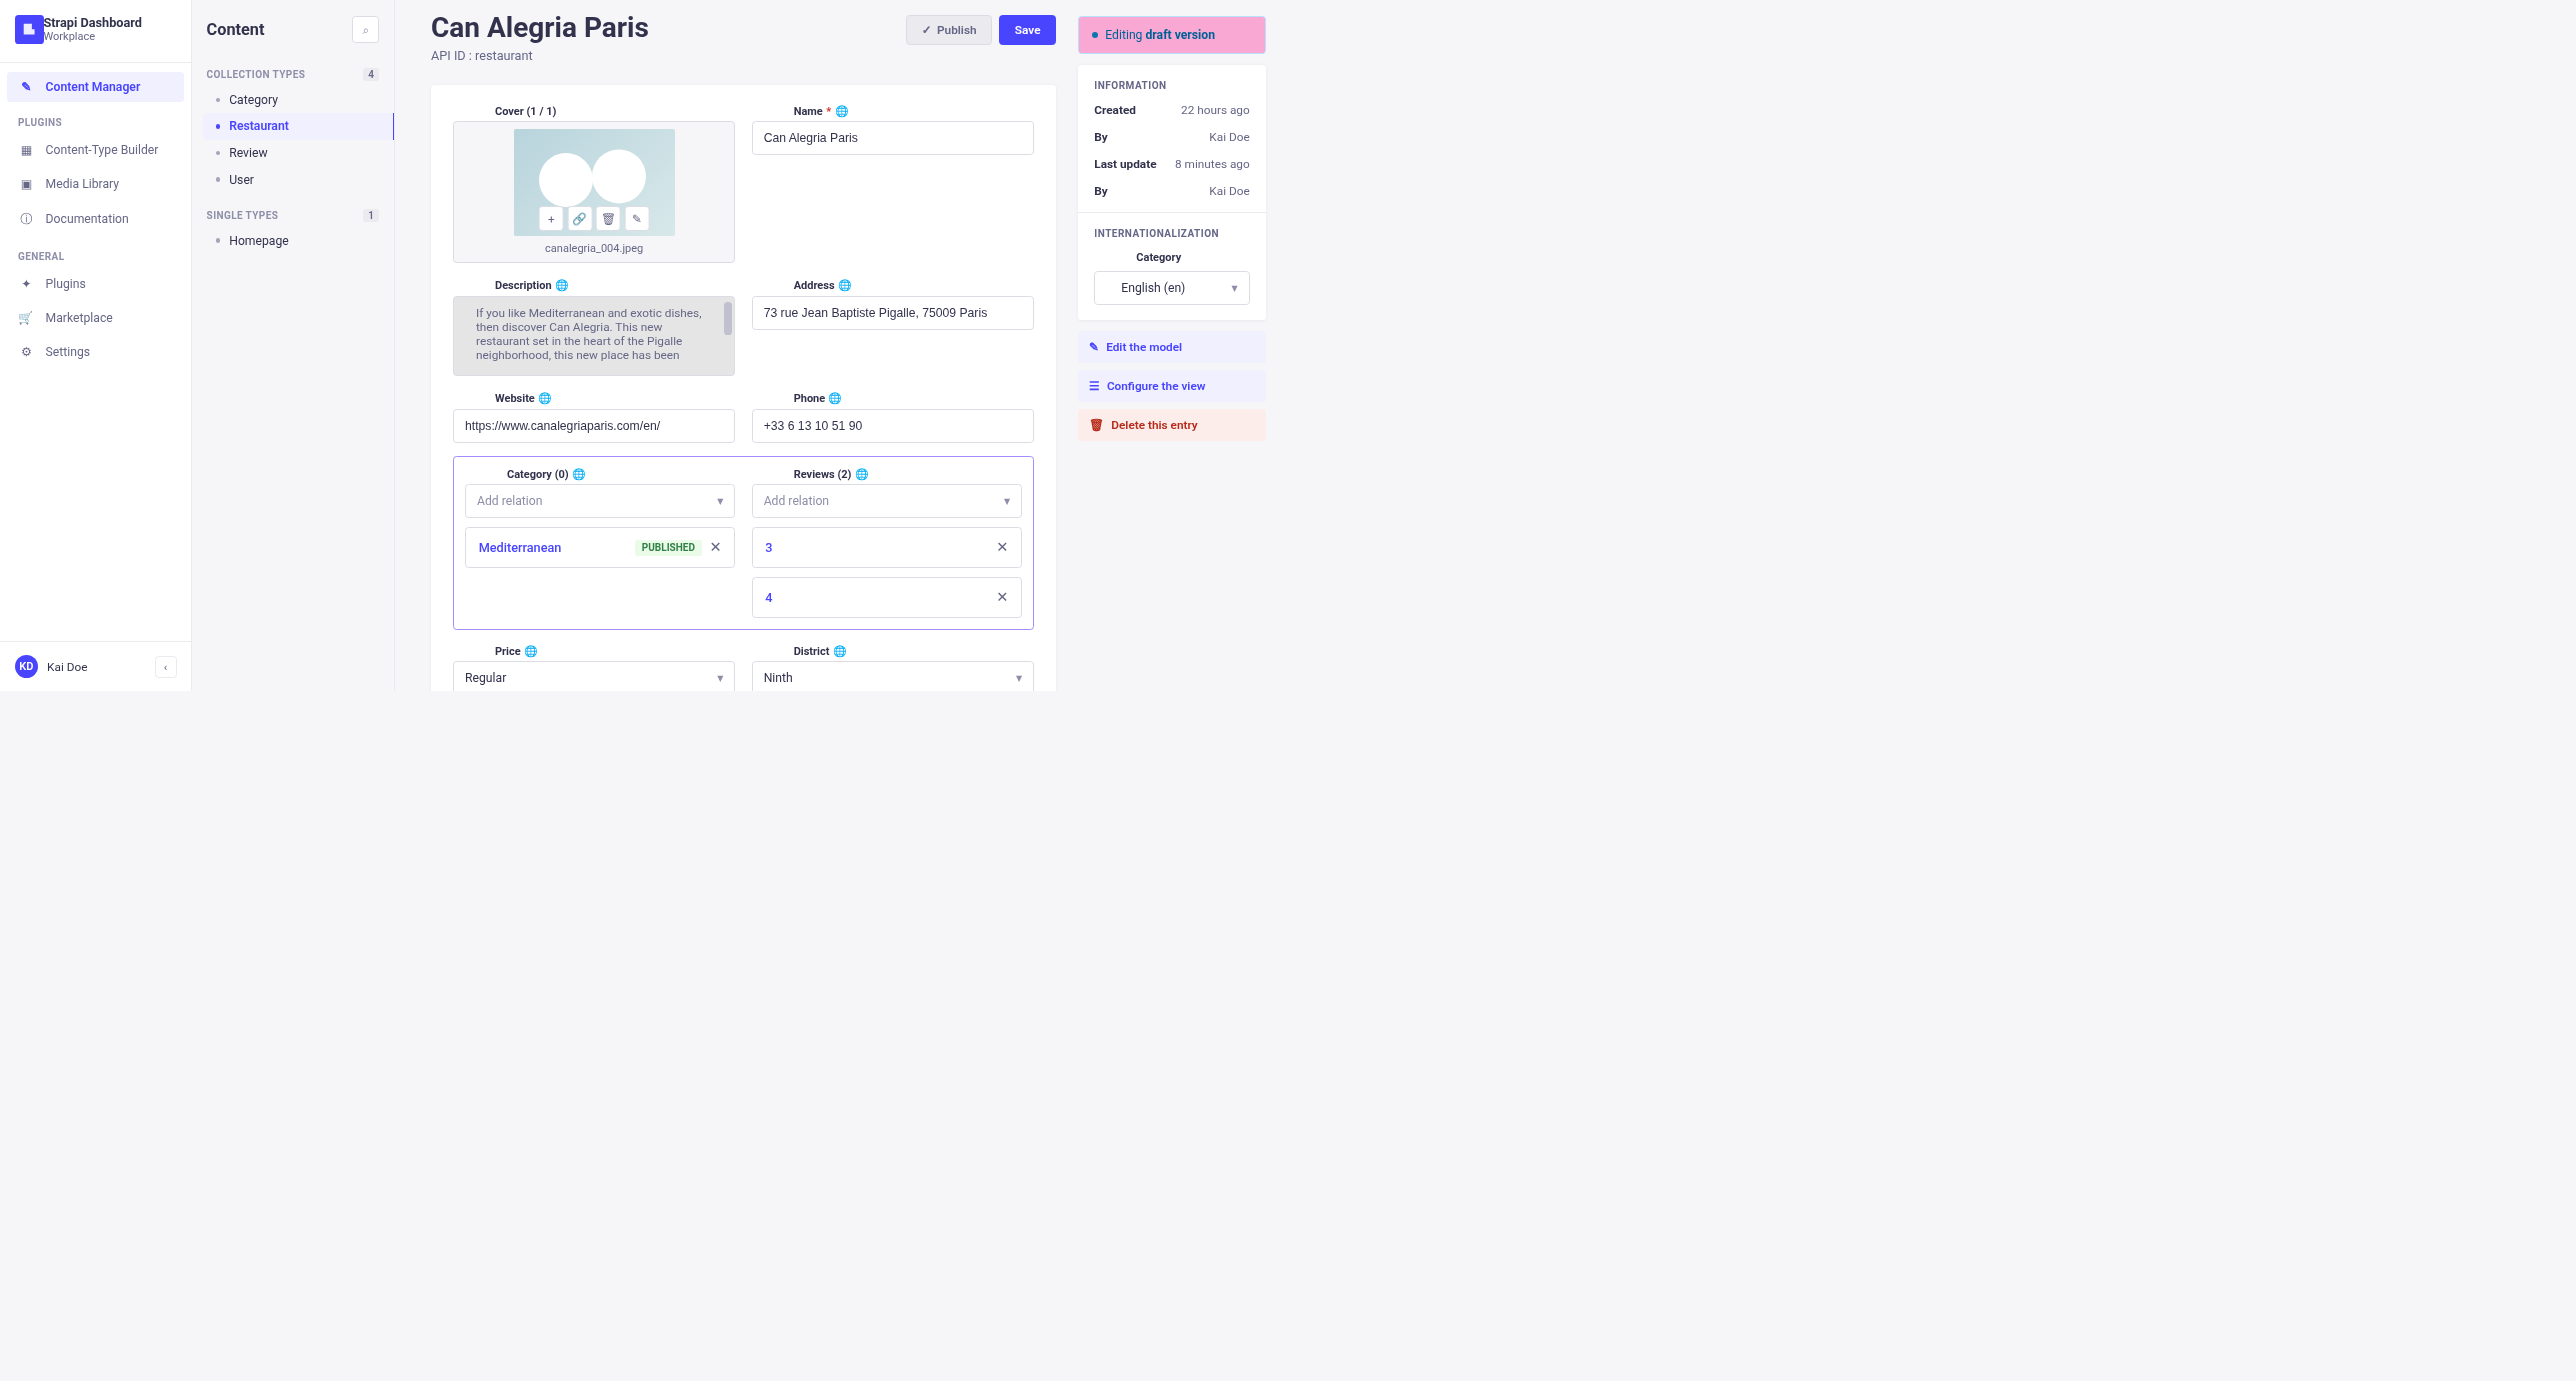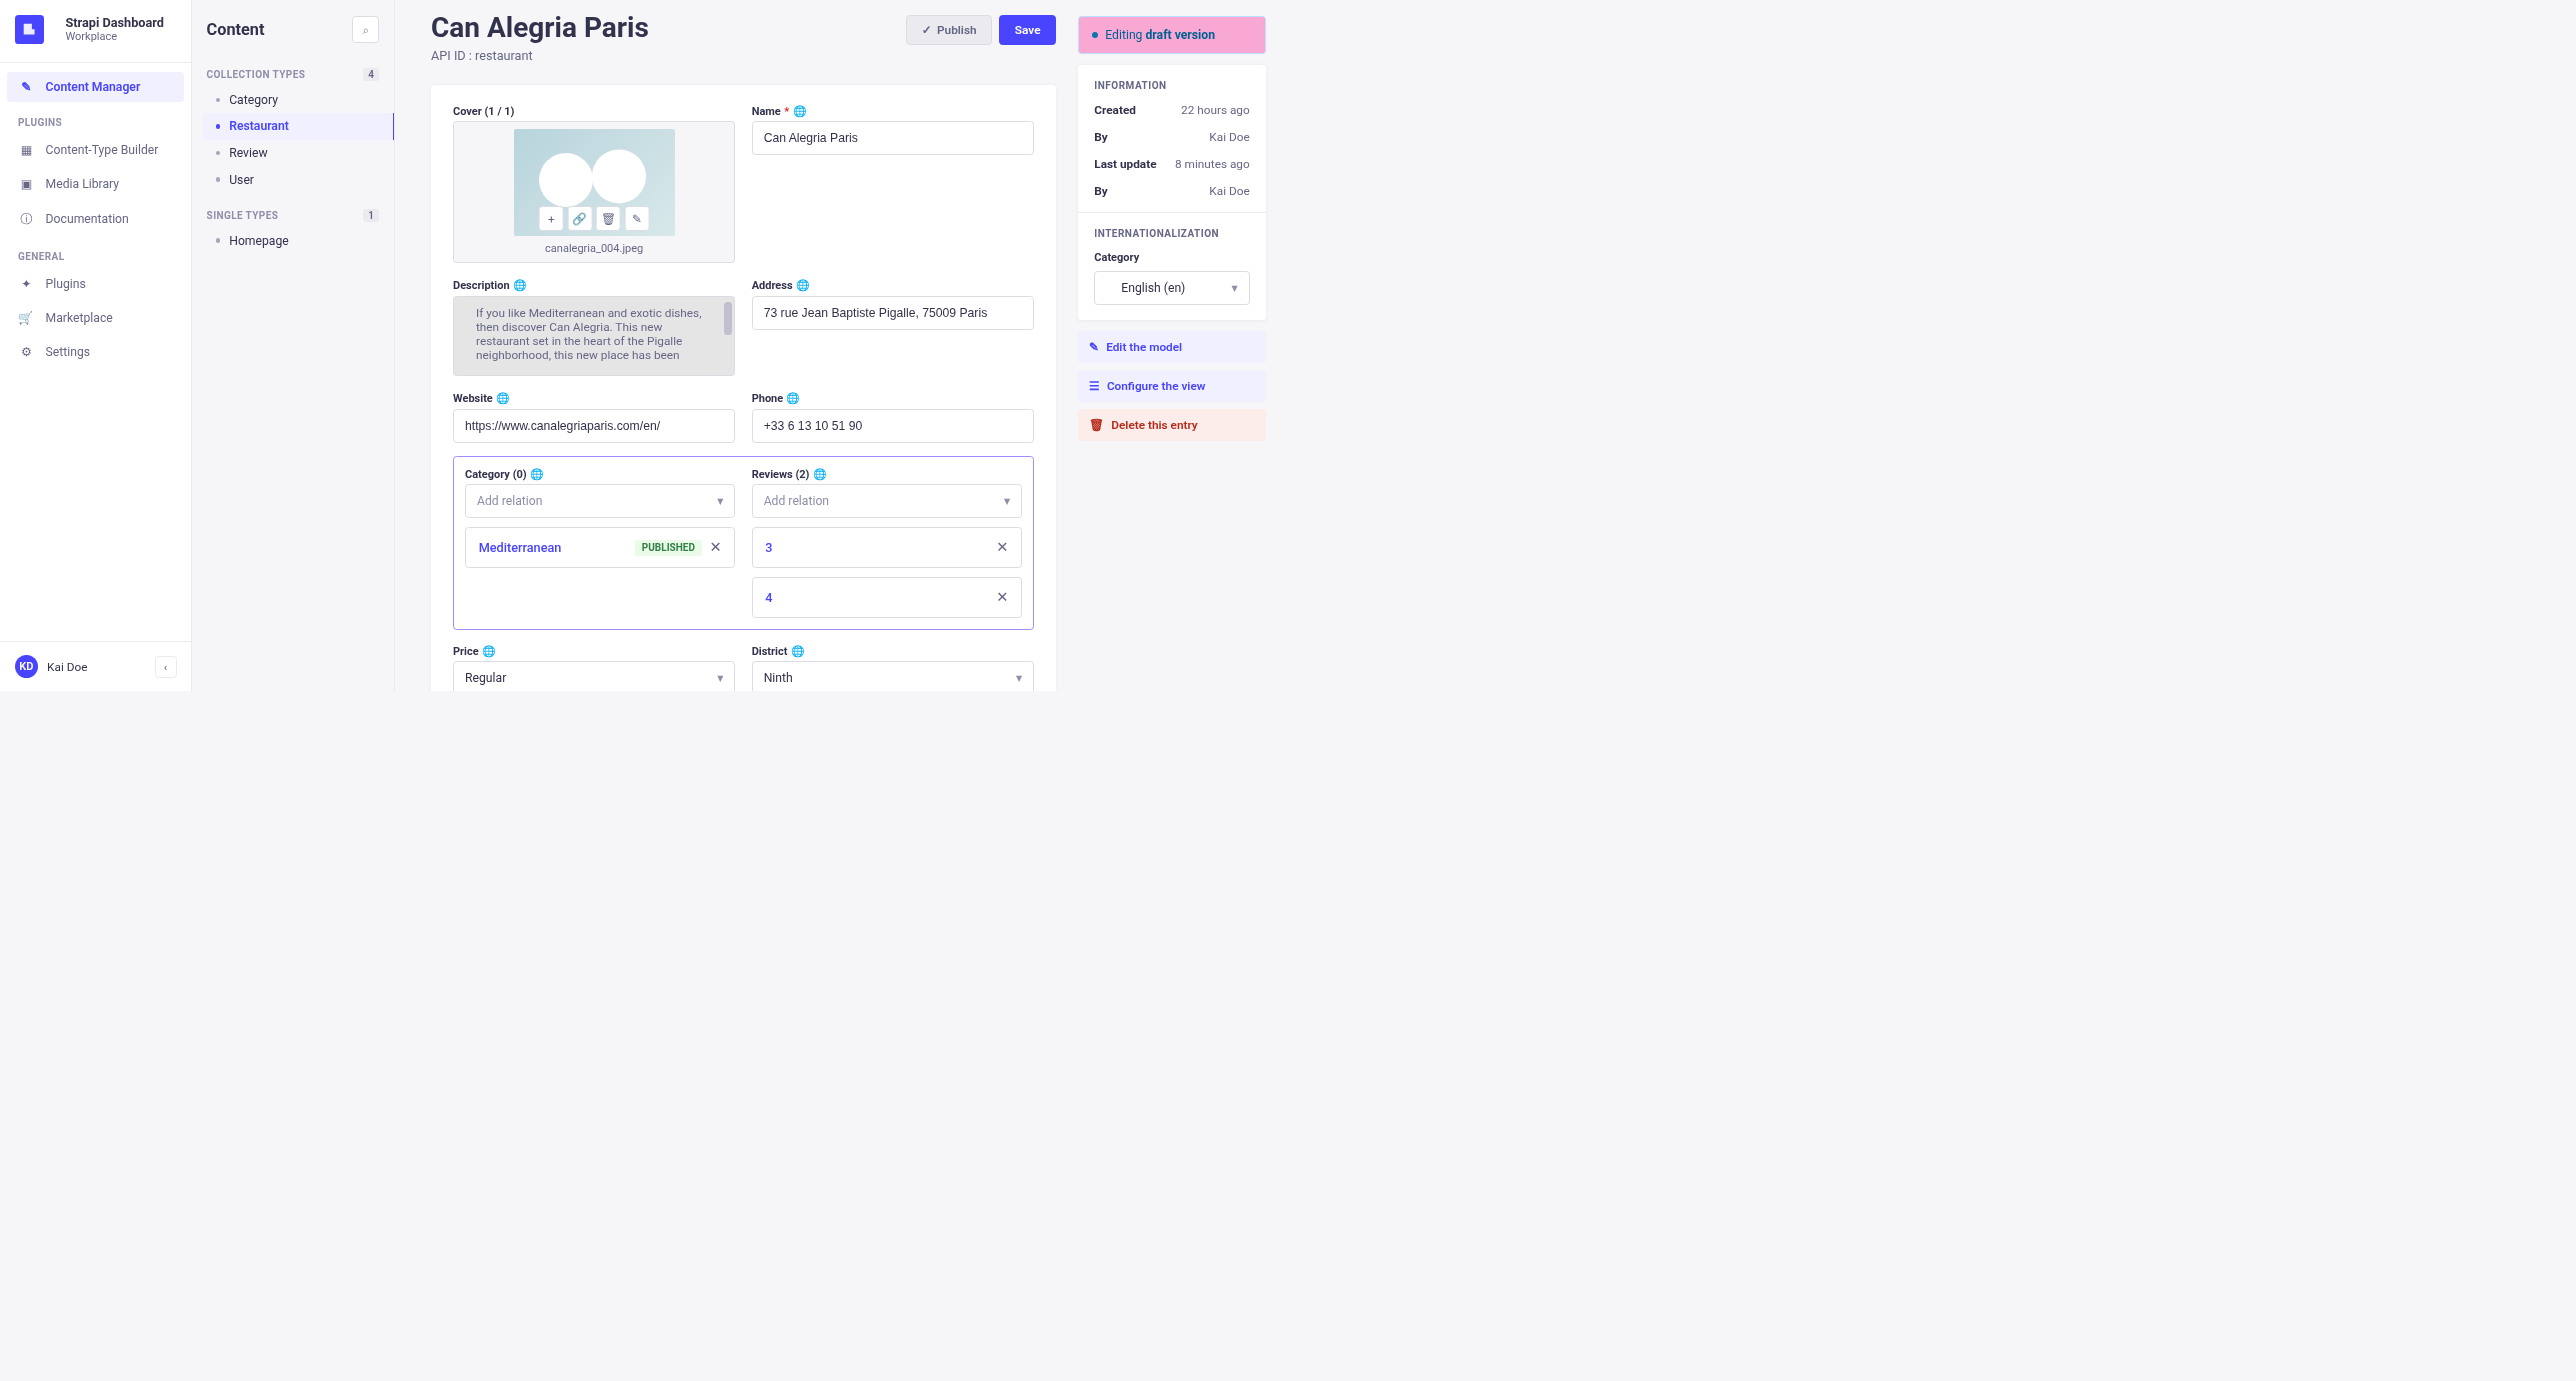--- a/index.html
+++ b/index.html
@@ -8,21 +8,21 @@
     font-size: 11.8px;
     color: #32324d;
     background: #f6f6f9;
     display: flex;
     height: 691px;
     width: 1288px;
     overflow: hidden;
   }
   
   .main-sidebar { width: 192px; background: #fff; border-right: 0.9px solid #eaeaef; display:flex; flex-direction:column;}
-  .main-sidebar .brand { display:flex; align-items:center; padding: 14.5px 14.5px 11px; gap:22px;}
+  .main-sidebar .brand { display:flex; align-items:center; padding: 14.5px 14.5px 11px; gap:0;}
   .brand-logo { width:29px; height:29px; background:#4945ff; border-radius:3.6px; display:flex; align-items:center; justify-content:center; color:#fff; font-weight:600;}
   .brand-logo svg { width:16.3px; height:16.3px;}
   .brand-text .title { font-weight:700; font-size:12.7px; color:#32324d;}
   .brand-text .subtitle { color:#666687; font-size:11px;}
   .nav-sep { height:0.9px; background:#eaeaef; margin: 7.3px 0;}
   .nav-item { display:flex; align-items:center; gap:11px; padding:8.2px 11px; border-radius:3.6px; margin: 1.8px 7.3px; font-size:12.2px; color:#666687; cursor:pointer;}
   .nav-item.active { background:#f0f0ff; color:#4945ff; font-weight:600;}
   .nav-item .nav-icon { width:16.3px; display:flex; justify-content:center;}
   .nav-section-label { font-size:10px; font-weight:700; color:#8e8ea9; letter-spacing:0.4px; padding: 12.7px 18px 5.4px;}
   .main-sidebar-footer { margin-top:auto; padding: 12.7px 14.5px; display:flex; align-items:center; gap:9px; border-top:0.9px solid #eaeaef;}
@@ -47,21 +47,21 @@
   .page-header { display:flex; justify-content:space-between; align-items:flex-start; padding-bottom: 22px;}
   .page-title { font-size:28px; font-weight:700; color:#32324d;}
   .page-subtitle { color:#666687; font-size:12.7px; margin-top:3.6px;}
   .header-actions { display:flex; gap:7.3px; padding-top:3.6px;}
   .btn { padding:7.3px 14.5px; border-radius:3.6px; font-weight:600; font-size:11.8px; cursor:pointer; display:flex; align-items:center; gap:5.4px;}
   .btn-secondary { background:#eaeaef; color:#666687; border:0.9px solid #dcdce4;}
   .btn-primary { background:#4945ff; color:#fff; border:0.9px solid #4945ff;}
   
   .card { background:#fff; border-radius:3.6px; box-shadow: 0 0.9px 3.6px rgba(33,33,52,.06); padding: 20px 22px;}
   .form-grid { display:grid; grid-template-columns: 1fr 1fr; gap: 16.3px 16.3px;}
-  .form-label { font-size:11px; font-weight:700; color:#32324d; display:flex; align-items:flex-start; gap:3.6px; margin-bottom:3.6px;}
+  .form-label { font-size:11px; font-weight:700; color:#32324d; display:flex; align-items:flex-start; gap:3.6px; margin-bottom:3.6px;margin-left:42px;}
   .req { color:#d02b20;}
   .globe { color:#8e8ea9; font-size:11px;}
   .input { width:100%; border:0.9px solid #dcdce4; border-radius:3.6px; padding:9px 11px; font-size:12.2px; color:#32324d; background:#fff;}
   .textarea { width:100%; border:0.9px solid #dcdce4; border-radius:3.6px; padding:9px 22px; font-size:11.8px; color:#666687; background:#e5e5e5; height:80px; overflow:hidden; position:relative;}
   .textarea .scroll-thumb { position:absolute; right:2.7px; top:5.4px; width:7.3px; height:33px; background:#c0c0cf; border-radius:3.6px;}
   .cover-box { border:0.9px solid #dcdce4; border-radius:3.6px; background:#f6f6f9; display:flex; flex-direction:column; align-items:center; padding:7.3px; gap:5.4px;}
   .cover-img { width:161px; height:107px; background: linear-gradient(135deg,#b8d4dc 0%,#d8e8ea 100%); border-radius:1.8px; position:relative; overflow:hidden;}
   .cover-img::before { content:""; position:absolute; width:54px; height:54px; background:#fff; border-radius:50%; top:23.6px; left:25px; box-shadow: 53px -3.6px 0 #fff;}
   .cover-actions { position:absolute; bottom:5.4px; left:50%; transform:translateX(-50%); display:flex; gap:3.6px;}
   .mini-btn { width:25px; height:25px; background:#fff; border:0.9px solid #dcdce4; border-radius:3.6px; display:flex; align-items:center; justify-content:center; cursor:pointer; color:#666687; font-size:11.8px;}

